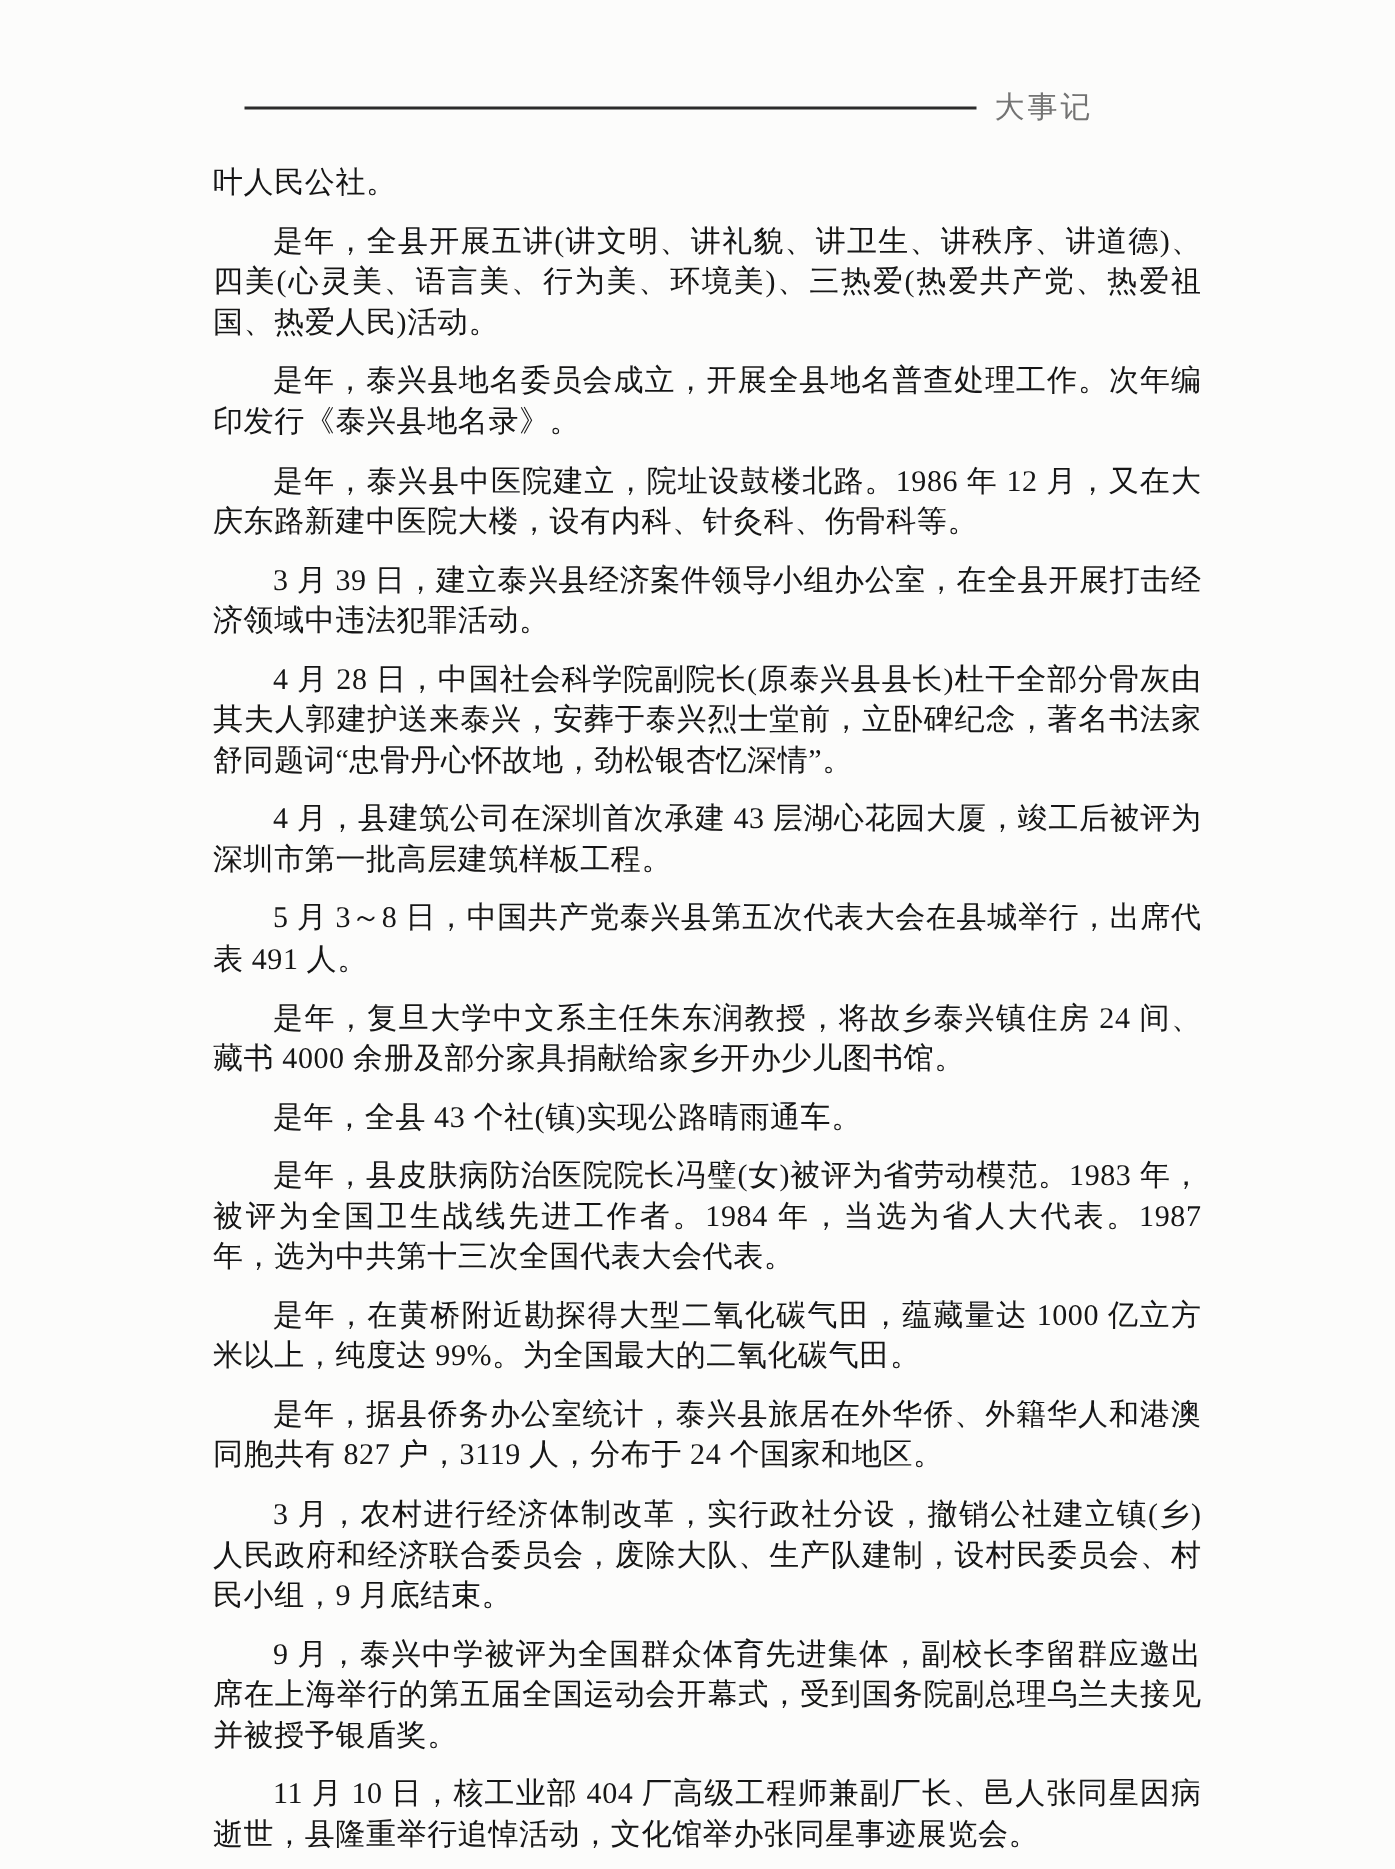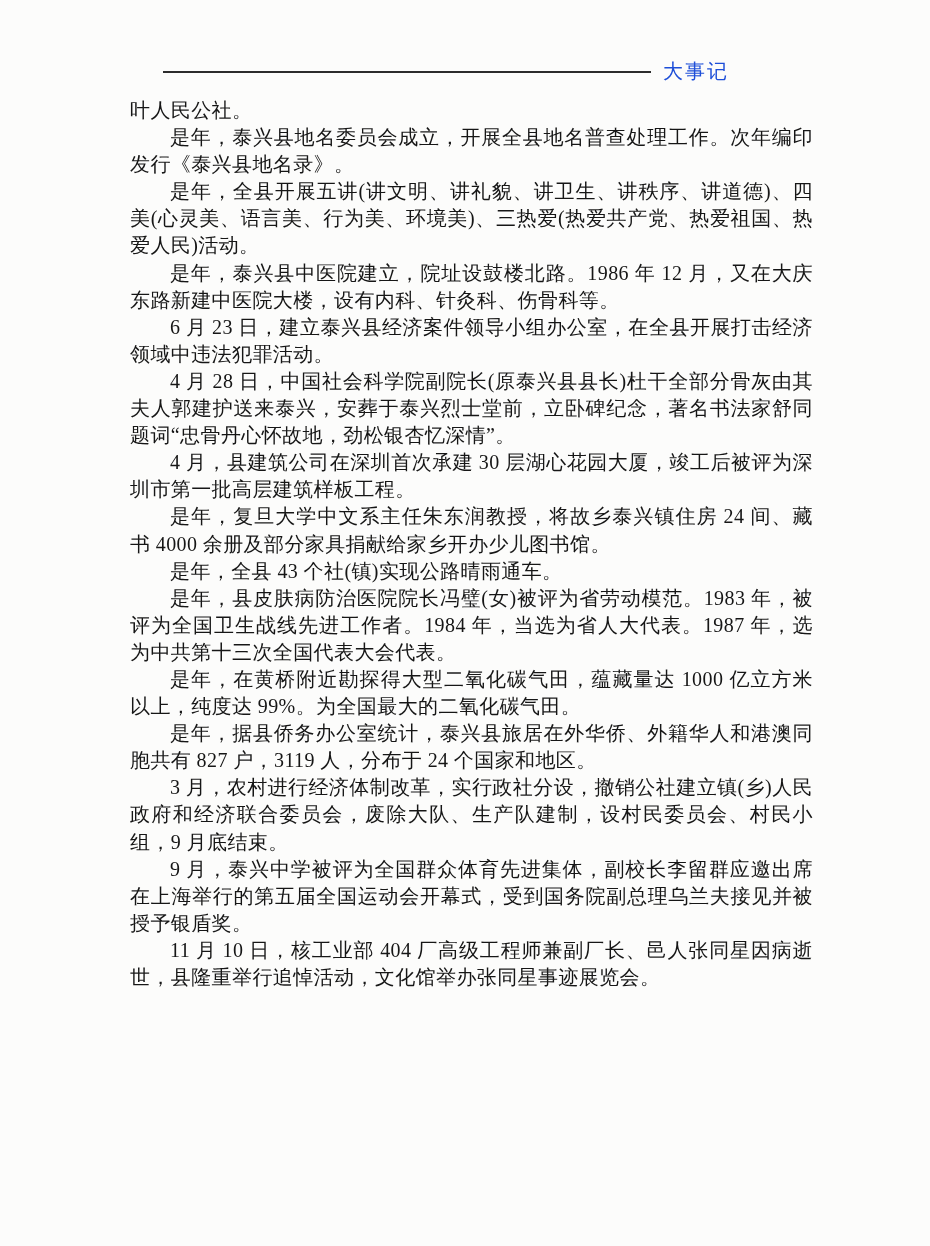--- a/index.html
+++ b/index.html
@@ -29,61 +29,62 @@
   .header-rule {
     flex: 1;
     height: 0;
     border-top: 2px solid #2c2c2c;
   }
   .header-title {
     font-family: "Liberation Sans", "DejaVu Sans", sans-serif;
     font-size: 20px;
     font-weight: 500;
     letter-spacing: 2px;
-    color: #1d4ed8;
+    color: #737373;
     white-space: nowrap;
   }
   .content {
     position: absolute;
     left: 130px;
     top: 97px;
     width: 683px;
     font-size: 20px;
     line-height: 27.1px;
     text-align: justify;
     letter-spacing: 0.4px;
   }
   .content p {
-    margin: 0;
+    margin: 12px;
     padding: 0;
   }
   .content p.paragraph { text-indent: 2em; }
   .content p.continuation { text-indent: 0; }
   .content p.year-heading {
     text-indent: 0;
     font-weight: bold;
     letter-spacing: 0.6px;
   }
 </style>
 </head>
 <body>
 
 <div class="page">
   <div class="running-header">
     <div class="header-rule"></div>
     <div class="header-title">大事记</div>
   </div>
   <div class="content">
       <p class="continuation">叶人民公社。</p>
+      <p class="paragraph">是年，全县开展五讲(讲文明、讲礼貌、讲卫生、讲秩序、讲道德)、四美(心灵美、语言美、行为美、环境美)、三热爱(热爱共产党、热爱祖国、热爱人民)活动。</p>
       <p class="paragraph">是年，泰兴县地名委员会成立，开展全县地名普查处理工作。次年编印发行《泰兴县地名录》。</p>
-      <p class="paragraph">是年，全县开展五讲(讲文明、讲礼貌、讲卫生、讲秩序、讲道德)、四美(心灵美、语言美、行为美、环境美)、三热爱(热爱共产党、热爱祖国、热爱人民)活动。</p>
       <p class="paragraph">是年，泰兴县中医院建立，院址设鼓楼北路。1986 年 12 月，又在大庆东路新建中医院大楼，设有内科、针灸科、伤骨科等。</p>
-      <p class="paragraph">6 月 23 日，建立泰兴县经济案件领导小组办公室，在全县开展打击经济领域中违法犯罪活动。</p>
+      <p class="paragraph">3 月 39 日，建立泰兴县经济案件领导小组办公室，在全县开展打击经济领域中违法犯罪活动。</p>
       <p class="paragraph">4 月 28 日，中国社会科学院副院长(原泰兴县县长)杜干全部分骨灰由其夫人郭建护送来泰兴，安葬于泰兴烈士堂前，立卧碑纪念，著名书法家舒同题词“忠骨丹心怀故地，劲松银杏忆深情”。</p>
-      <p class="paragraph">4 月，县建筑公司在深圳首次承建 30 层湖心花园大厦，竣工后被评为深圳市第一批高层建筑样板工程。</p>
+      <p class="paragraph">4 月，县建筑公司在深圳首次承建 43 层湖心花园大厦，竣工后被评为深圳市第一批高层建筑样板工程。</p>
+      <p class="paragraph">5 月 3～8 日，中国共产党泰兴县第五次代表大会在县城举行，出席代表 491 人。</p>
       <p class="paragraph">是年，复旦大学中文系主任朱东润教授，将故乡泰兴镇住房 24 间、藏书 4000 余册及部分家具捐献给家乡开办少儿图书馆。</p>
       <p class="paragraph">是年，全县 43 个社(镇)实现公路晴雨通车。</p>
       <p class="paragraph">是年，县皮肤病防治医院院长冯璧(女)被评为省劳动模范。1983 年，被评为全国卫生战线先进工作者。1984 年，当选为省人大代表。1987 年，选为中共第十三次全国代表大会代表。</p>
       <p class="paragraph">是年，在黄桥附近勘探得大型二氧化碳气田，蕴藏量达 1000 亿立方米以上，纯度达 99%。为全国最大的二氧化碳气田。</p>
       <p class="paragraph">是年，据县侨务办公室统计，泰兴县旅居在外华侨、外籍华人和港澳同胞共有 827 户，3119 人，分布于 24 个国家和地区。</p>
       <p class="paragraph">3 月，农村进行经济体制改革，实行政社分设，撤销公社建立镇(乡)人民政府和经济联合委员会，废除大队、生产队建制，设村民委员会、村民小组，9 月底结束。</p>
       <p class="paragraph">9 月，泰兴中学被评为全国群众体育先进集体，副校长李留群应邀出席在上海举行的第五届全国运动会开幕式，受到国务院副总理乌兰夫接见并被授予银盾奖。</p>
       <p class="paragraph">11 月 10 日，核工业部 404 厂高级工程师兼副厂长、邑人张同星因病逝世，县隆重举行追悼活动，文化馆举办张同星事迹展览会。</p>
     </div>
 </div>

